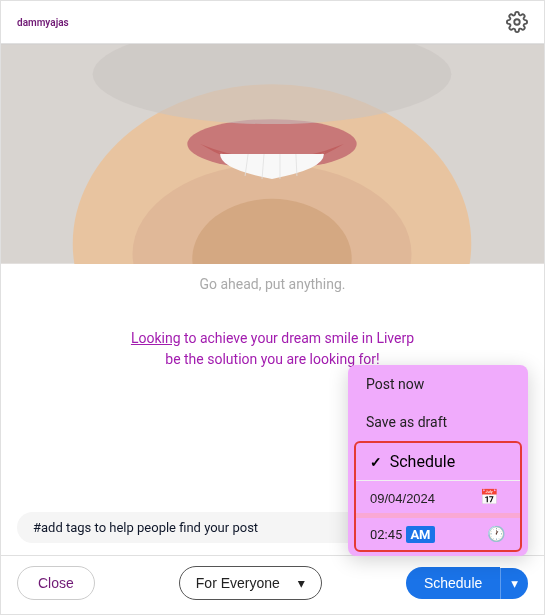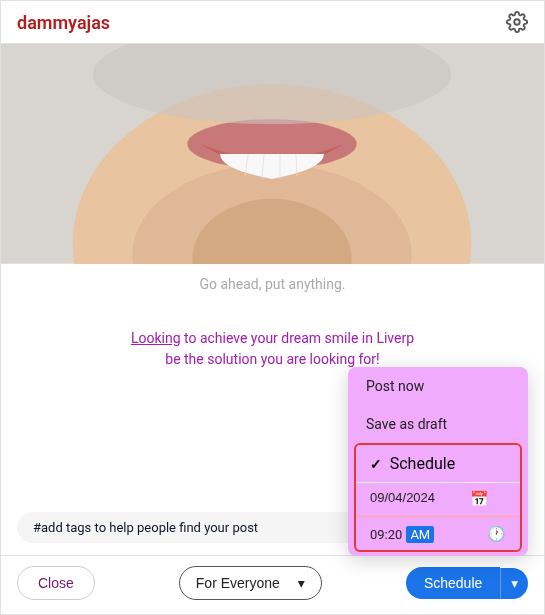--- a/index.html
+++ b/index.html
@@ -24,23 +24,23 @@
 
     
     .header {
       display: flex;
       align-items: center;
       justify-content: space-between;
       padding: 10px 16px;
       border-bottom: 1px solid #e0e0e0;
     }
     .header-username {
-      font-size: 18px;
+      font-size: 10px;
       font-weight: 600;
-      color: #b91c1c;
+      color: #701a75;
     }
     .gear-icon {
       width: 22px;
       height: 22px;
       color: #555;
       cursor: pointer;
     }
 
     
     .image-area {
@@ -187,44 +187,45 @@
       cursor: pointer;
     }
 
     
     .am-highlight {
       background: #1a73e8;
       color: #fff;
       padding: 1px 4px;
       border-radius: 2px;
       font-size: 13px;
+      font-weight: bold;
     }
 
     
     .red-border-group {
       border: 2px solid #e53935;
       border-radius: 6px;
       margin: 0 6px 4px;
       overflow: hidden;
     }
 
     .schedule-label-row {
       display: flex;
       align-items: center;
       padding: 9px 14px;
       gap: 8px;
       border-bottom: 1px solid #f0f0f0;
     }
 
     .date-row {
       display: flex;
-      align-items: flex-start;
+      align-items: flex-end;
       padding: 7px 14px;
-      gap: 0;
-      border-bottom: 3px solid #f9a8d4;
+      gap: 10px;
+      border-bottom: 5px solid #f9a8d4;
     }
 
     .time-row {
       display: flex;
       align-items: center;
       padding: 7px 14px;
       gap: 6px;
     }
 
     .time-display {
@@ -317,21 +318,21 @@
       <div class="schedule-label-row">
         <span class="check-mark">✓</span>
         <span>Schedule</span>
       </div>
       <div class="date-row">
         <input type="text" class="datetime-input" value="09/04/2024" readonly="" style="width: 100px; font-size: 13px; border: none; outline: none; background: transparent; color: rgb(34, 34, 34);">
         <span class="calendar-icon">📅</span>
       </div>
       <div class="time-row">
         <div class="time-display">
-          <span>09:20</span>
+          <span>02:45</span>
           <span> </span>
           <span class="am-highlight">AM</span>
         </div>
         <span style="flex:1"></span>
         <span class="clock-icon">🕐</span>
       </div>
     </div>
   </div>
 
 </div>

